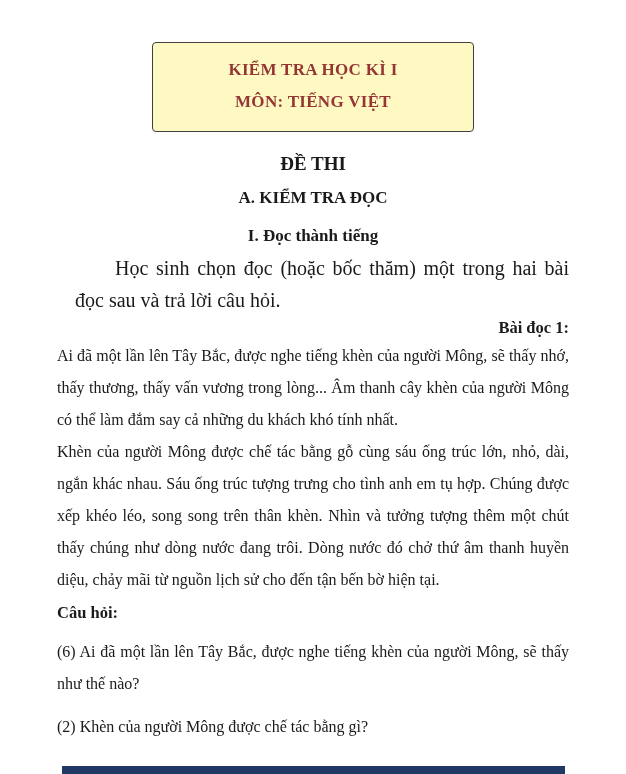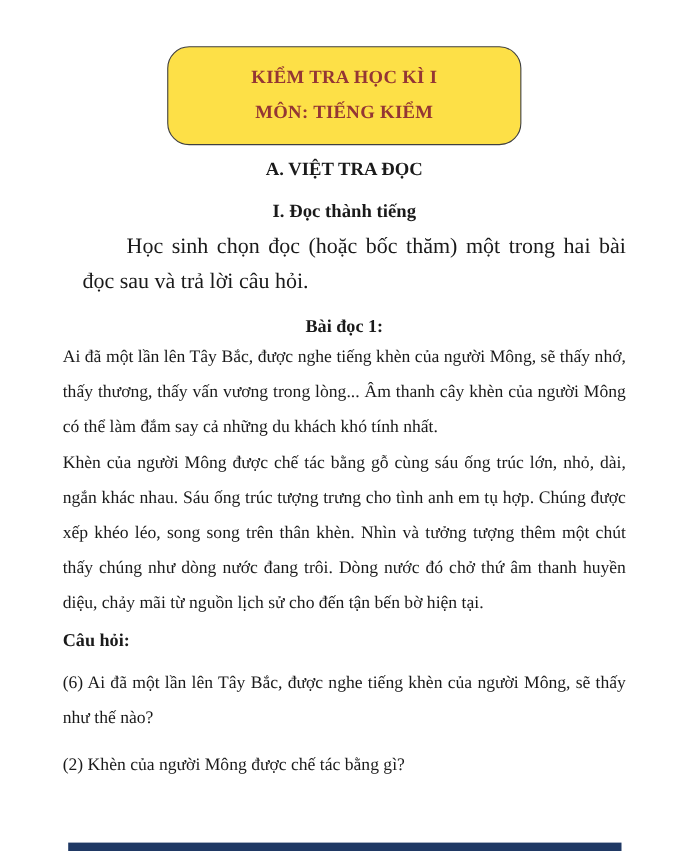--- a/index.html
+++ b/index.html
@@ -11,23 +11,23 @@
     margin: 0 auto;
     background: #ffffff;
     overflow: hidden;
     font-family: "Liberation Serif", "DejaVu Serif", serif;
     color: #1a1a1a;
   }
   .content { padding: 0 57px; }
   .header-box {
     width: 322px;
     margin: 42px auto 0 auto;
-    background: #fde047;
+    background: #fef9c3;
     border: 1.5px solid #404040;
-    border-radius: 20px;
+    border-radius: 4px;
     padding: 11px 0 13px 0;
     text-align: center;
   }
   .header-box .hb-line {
     color: #943634;
     font-weight: bold;
     font-size: 17px;
     line-height: 32px;
     letter-spacing: 0.3px;
   }
@@ -53,22 +53,21 @@
     text-align: center;
   }
   .intro {
     margin: 4px 0 0 18px;
     text-indent: 40px;
     text-align: justify;
     font-size: 20px;
     line-height: 32px;
   }
   .reading-heading {
-    margin-top: 13px;
-    text-align: center;
+    text-align: right;
     font-weight: bold;
     font-size: 16.5px;
     line-height: 24px;
   }
   p.body {
     text-align: justify;
     font-size: 16px;
     line-height: 32px;
   }
   .questions-heading {
@@ -93,25 +92,26 @@
   }
 </style>
 </head>
 <body>
 
 <div class="page">
   <div class="content">
 
     <div class="header-box">
       <div class="hb-line">KIỂM TRA HỌC KÌ I</div>
-      <div class="hb-line">MÔN: TIẾNG KIỂM</div>
+      <div class="hb-line">MÔN: TIẾNG VIỆT</div>
     </div>
 
+    <div class="doc-title">ĐỀ THI</div>
 
-    <div class="section-a">A. VIỆT TRA ĐỌC</div>
+    <div class="section-a">A. KIỂM TRA ĐỌC</div>
 
     <div class="section-i">I. Đọc thành tiếng</div>
 
     <p class="intro">Học sinh chọn đọc (hoặc bốc thăm) một trong hai bài đọc sau và trả lời câu hỏi.</p>
 
     <div class="reading-heading">Bài đọc 1:</div>
 
     <p class="body">Ai đã một lần lên Tây Bắc, được nghe tiếng khèn của người Mông, sẽ thấy nhớ, thấy thương, thấy vấn vương trong lòng... Âm thanh cây khèn của người Mông có thể làm đắm say cả những du khách khó tính nhất.</p>
 
     <p class="body">Khèn của người Mông được chế tác bằng gỗ cùng sáu ống trúc lớn, nhỏ, dài, ngắn khác nhau. Sáu ống trúc tượng trưng cho tình anh em tụ hợp. Chúng được xếp khéo léo, song song trên thân khèn. Nhìn và tưởng tượng thêm một chút thấy chúng như dòng nước đang trôi. Dòng nước đó chở thứ âm thanh huyền diệu, chảy mãi từ nguồn lịch sử cho đến tận bến bờ hiện tại.</p>

